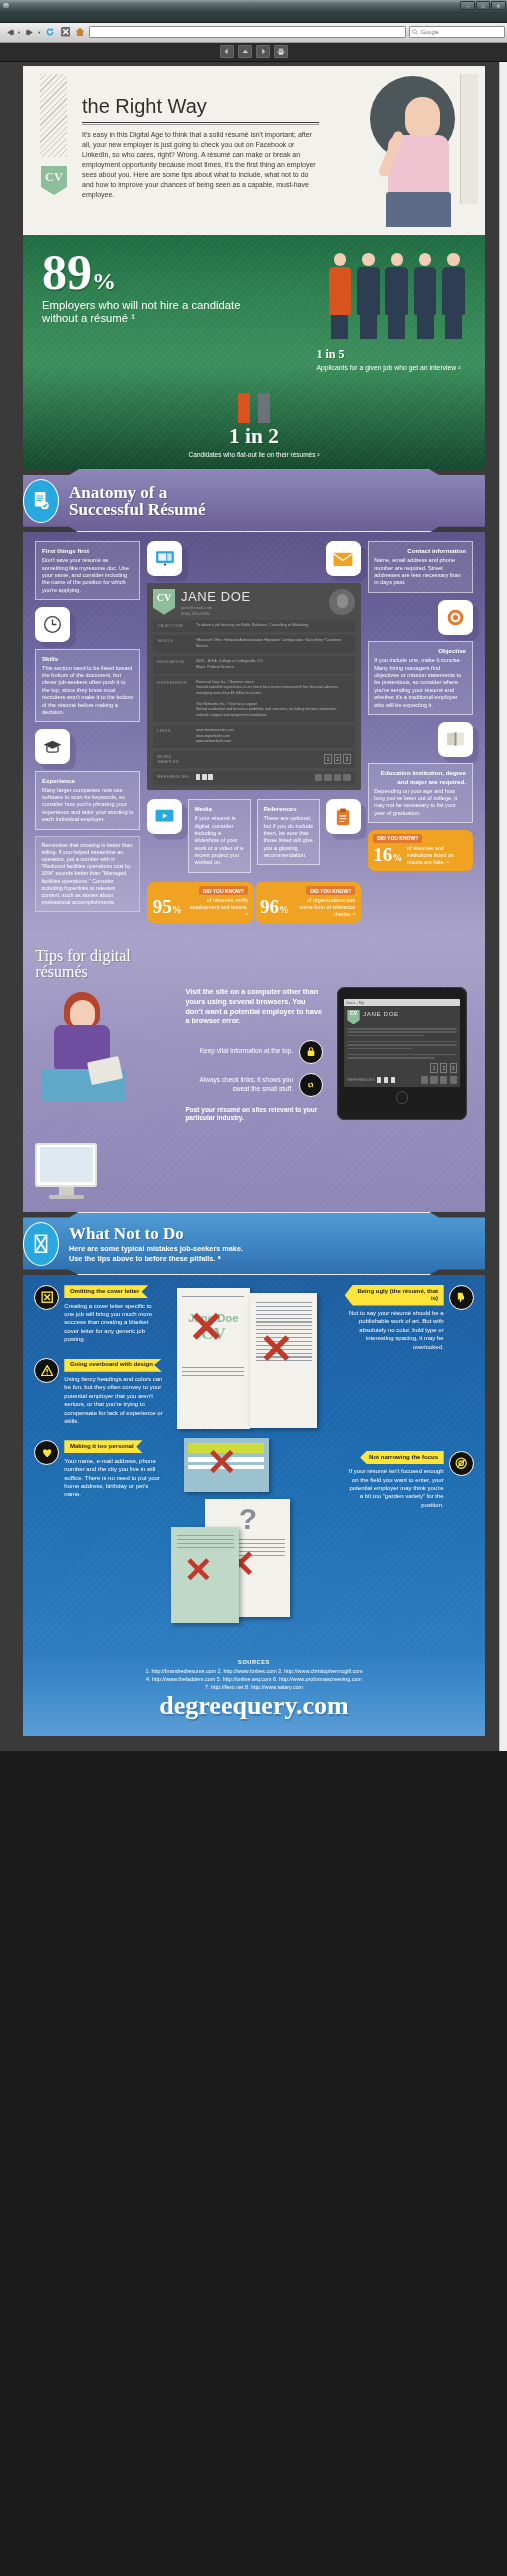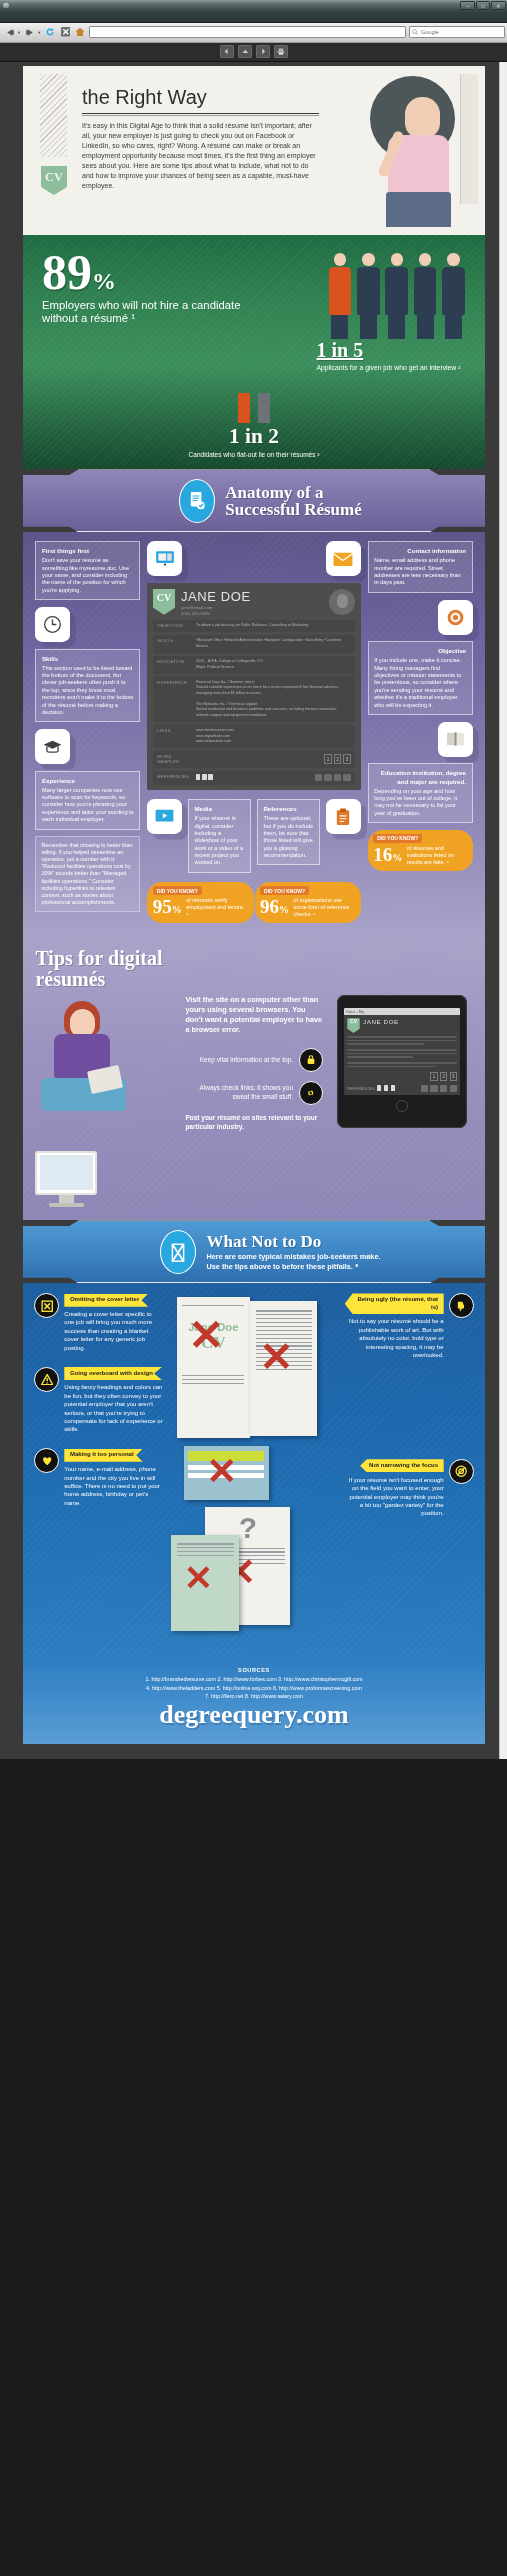--- a/index.html
+++ b/index.html
@@ -73,21 +73,21 @@
     display:flex; align-items:flex-start; justify-content:center; padding-top:4px;
     clip-path: polygon(0 0,100% 0,100% 72%,50% 100%,0 72%);
     font-family:"Liberation Serif", serif;
   }
   .hero-text { margin-left: 59px; width: 237px; }
   .hero-title {
     font-family:"Liberation Serif", serif; font-weight:bold; font-size:29px;
     color:#93c4a2; letter-spacing:-0.6px; line-height:1.0;
     text-shadow: 1.1px 1.1px 0 rgba(120,150,128,.25);
   }
-  .hero-sub { font-size:20px; color:#2f2f2f; line-height:1.1; margin-top:5px; font-weight:300;}
+  .hero-sub { font-size:20px; color:#2f2f2f; line-height:1.1; margin-top:14px; font-weight:300;}
   .hero-rules { margin:5.6px 0 4.5px 0; }
   .hero-rules div { border-top:0.6px solid #3a3a3a; }
   .hero-rules div:nth-child(2){ margin-top:1.1px; border-top:0.6px solid #9a9a9a; }
   .hero-body { font-size:7px; line-height:1.42; color:#3b3b3b; }
   .hero-figure { position:absolute; right:10px; top:10px; width:141px; height:151px; }
   .hf-circle { position:absolute; right:20px; top:0; width:85px; height:85px; border-radius:50%;
                background:#4d5659; }
   .hf-head { position:absolute; right:35px; top:21.4px; width:35px; height:41px; border-radius:17px 17px 14.7px 14.7px;
              background:#f0cdb4; }
   .hf-hair { position:absolute; right:29px; top:12.4px; width:47px; height:68px;
@@ -114,22 +114,22 @@
             text-shadow:1.1px 1.7px 0 rgba(0,0,0,.18); }
   .bignum .pct { font-size:24px; }
   .g-caption { font-size:11.3px; line-height:1.16; margin-top:4.5px; font-weight:300; }
   .g-right { flex:1; position:relative; height:135px; }
   .people { position:absolute; right:0; top:3.4px; display:flex; gap:3.4px; }
   .person { width:25px; }
   .p-head { width:12.4px; height:12.4px; border-radius:50%; margin:0 auto; background:#f0cdb4; }
   .p-body { width:22.6px; height:48px; margin:1.1px auto 0; border-radius:4.5px 4.5px 1.7px 1.7px; }
   .p-legs { width:17px; height:24px; margin:0 auto; background:#2d3e52; }
   .onein5 { position:absolute; right:5.6px; bottom:12.4px; text-align:left; }
-  .mid-label { font-family:"Liberation Serif", serif; font-weight:bold; font-size:20px;
-               text-shadow:1.1px 1.1px 0 rgba(0,0,0,.2);text-decoration:underline; }
+  .mid-label { font-family:"Liberation Serif", serif; font-weight:bold; font-size:12px;
+               text-shadow:1.1px 1.1px 0 rgba(0,0,0,.2); }
   .mid-sub { font-size:6.8px; line-height:1.3; font-weight:300; margin-top:1.7px; }
 
   .green-bot { display:flex; padding: 8px 19px 0 19px; gap:9px; align-items:flex-end; }
   .gb { flex:1; }
   .gb-num { font-family:"Liberation Serif", serif; font-weight:bold; font-size:21.4px; line-height:1;
             text-shadow:1.1px 1.1px 0 rgba(0,0,0,.2); }
   .gb-num .pct { font-size:12.4px; }
   .gb-txt { font-size:6.5px; line-height:1.3; margin-top:3.4px; font-weight:300; }
   .hand { width:107px; height:48px; background:#f0cdb4; border-radius:26px 10px 22.6px 22.6px;
           position:relative; margin-bottom:4.5px;}
@@ -144,21 +144,21 @@
   
   .banner {
     position:relative; margin:0; padding:9px 0 8px 0; text-align:center;
     background: linear-gradient(180deg,#8e85b8 0%,#7c73a8 50%,#6a6095 100%);
     border-top:1.1px solid #e9e9ef; border-bottom:1.1px solid #e9e9ef;
     clip-path: polygon(0 5.6px, 10% 5.6px, 12% 0, 88% 0, 90% 5.6px, 100% 5.6px,
                        100% calc(100% - 5.6px), 90% calc(100% - 5.6px), 88% 100%,
                        12% 100%, 10% calc(100% - 5.6px), 0 calc(100% - 5.6px));
   }
   .banner.blue { background: linear-gradient(180deg,#4f9ad4 0%,#3f86c4 50%,#2f6fae 100%); }
-  .banner-inner { display:flex; align-items:center; justify-content:center; gap:10px;margin-left:33px; }
+  .banner-inner { display:flex; align-items:center; justify-content:flex-start; gap:10px; }
   .banner-icon {
     width:36px; height:44px; border-radius:50%; background:#29a8e0;
     border:1.7px solid #fff; display:flex; align-items:center; justify-content:center; flex:0 0 auto;
   }
   .banner-h {
     font-family:"Liberation Serif", serif; font-weight:bold; color:#fff; font-size:17px;
     line-height:1.05; text-align:left; text-shadow:1.1px 1.1px 0 rgba(0,0,0,.22);
   }
   .banner-p { font-size:7.3px; color:#fff; font-weight:bold; line-height:1.25; text-align:left; margin-top:1.1px;}
 
@@ -210,40 +210,40 @@
   .rc-txt { color:#b4b4b4; font-size:3.7px; line-height:1.5; }
   .rc-pages { display:flex; gap:2.3px; }
   .rc-pg { width:7.3px;height:9.6px;border:0.6px solid #7d7d7d;color:#c5c5c5;font-size:4.5px;
            display:flex;align-items:center;justify-content:center;}
   .rc-icons { display:flex; gap:2.3px; margin-left:auto; }
   .rc-ic { width:7.3px;height:7.3px;background:#6d6d6d;border-radius:1.1px; }
   .rc-docs { display:flex; gap:1.7px; }
   .rc-doc { width:4.5px;height:6.2px;background:#dcdcdc;border-radius:0.6px; }
 
   .didyou {
-    background:#f0a323; color:#fff; border-radius:15px; padding:4.5px 5.6px; font-size:5.4px;
+    background:#f0a323; color:#fff; border-radius:7px; padding:4.5px 5.6px; font-size:5.4px;
     line-height:1.3; position:relative;
   }
   .didyou .dy-ttl { background:#e2792a; color:#fff; font-weight:bold; font-size:5px;
                     display:inline-block; padding:1.1px 4px; border-radius:1.7px; margin-bottom:2.3px;}
   .didyou .dy-num { font-family:"Liberation Serif",serif; font-weight:bold; font-size:19px; line-height:1; }
   .didyou .dy-num .pct { font-size:10px; }
   .dy-flex { display:flex; gap:4.5px; align-items:flex-start; }
 
   .ribbon-note {
     font-size:5.4px; line-height:1.32; background:rgba(255,255,255,.10);
     border:0.6px solid rgba(255,255,255,.35); padding:4.5px 5px;
   }
 
   
   .tips { position:relative; padding:10px 12.4px 13.5px 12.4px; color:#fff;
           background:
             repeating-linear-gradient(135deg, rgba(255,255,255,.04) 0 1.1px, transparent 1.1px 5px),
             linear-gradient(180deg,#a9a2c8 0%,#9a93bf 40%,#8d86b6 100%); }
-  .tips-h { font-family:"Liberation Serif",serif; font-weight:bold; font-size:20px; line-height:1.05;
+  .tips-h { font-family:"Liberation Serif",serif; font-weight:normal; font-size:16px; line-height:1.05;
             text-shadow:1.1px 1.1px 0 rgba(0,0,0,.2); width:141px; }
   .tips-grid { display:flex; gap:9px; margin-top:5.6px; }
   .tips-left { width:141px; }
   .tips-mid { flex:1; position:relative; min-height:169px; }
   .tips-right { width:141px; }
   .tip-line { display:flex; align-items:center; gap:5.6px; margin-bottom:9px; font-size:6.5px; line-height:1.35;}
   .tip-line.r { justify-content:flex-end; text-align:right; }
   .tip-badge { width:24px;height:24px;border-radius:50%;background:#121212;border:1.1px solid #fff;
                display:flex;align-items:center;justify-content:center;flex:0 0 auto;}
   .tablet { width:130px; background:#1d1d1d; border-radius:8px; padding:12.4px 6.8px 16px 6.8px; margin:0 auto;
@@ -619,21 +619,21 @@
             </div>
             <div class="flat-icon">
               <svg width="16" height="18" viewBox="0 0 28 32">
                     <rect x="3" y="4" width="22" height="26" rx="2" fill="#e2792a"></rect>
                     <rect x="9" y="1" width="10" height="6" rx="1" fill="#b85c18"></rect>
                     <path d="M8 14h12M8 19h12M8 24h8" stroke="#fff" stroke-width="2"></path>
                   </svg>
             </div>
           </div>
 
-          <div style="display:flex;gap:1px;margin-top:2.3px;">
+          <div style="display:flex;gap:1px;margin-top:2.3px;text-align:right;">
             <div class="didyou" style="flex:1">
               <span class="dy-ttl">DID YOU KNOW?</span>
               <div class="dy-flex">
                 <div class="dy-num"><span>95</span><span class="pct">%</span></div>
                 <div>of résumés verify employment and tenure. ⁶</div>
               </div>
             </div>
             <div class="didyou" style="flex:1">
               <span class="dy-ttl">DID YOU KNOW?</span>
               <div class="dy-flex">

